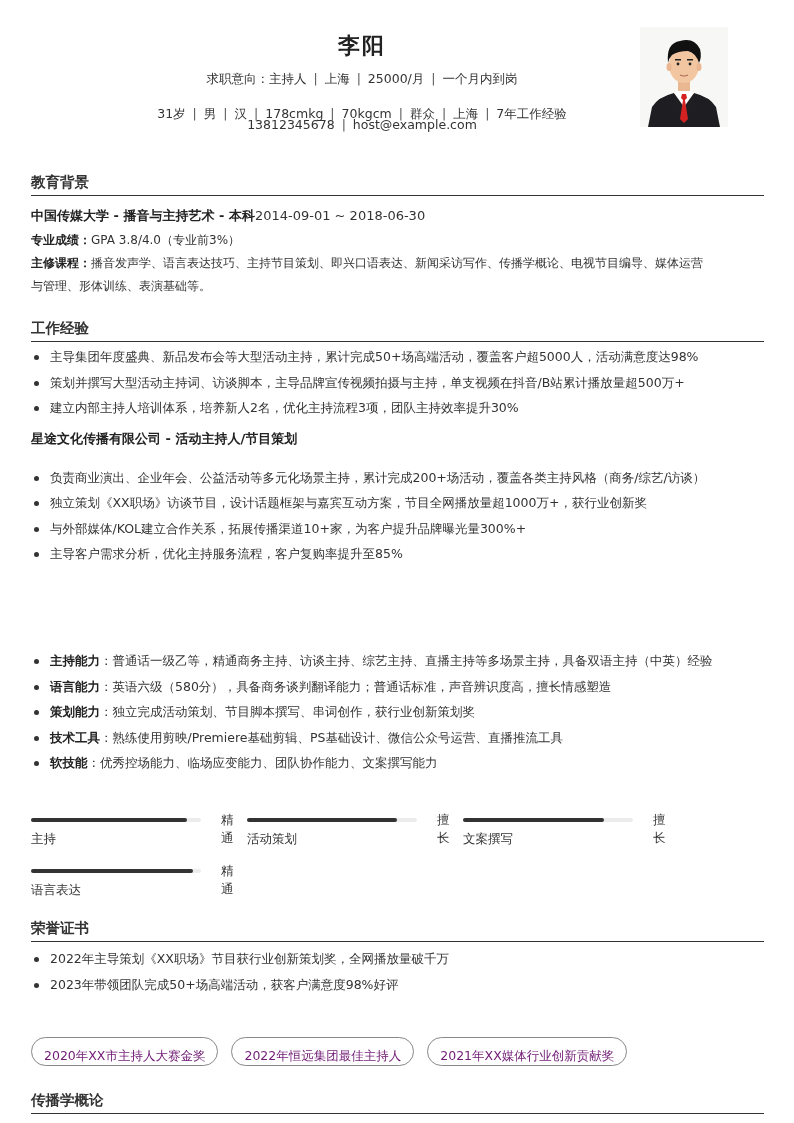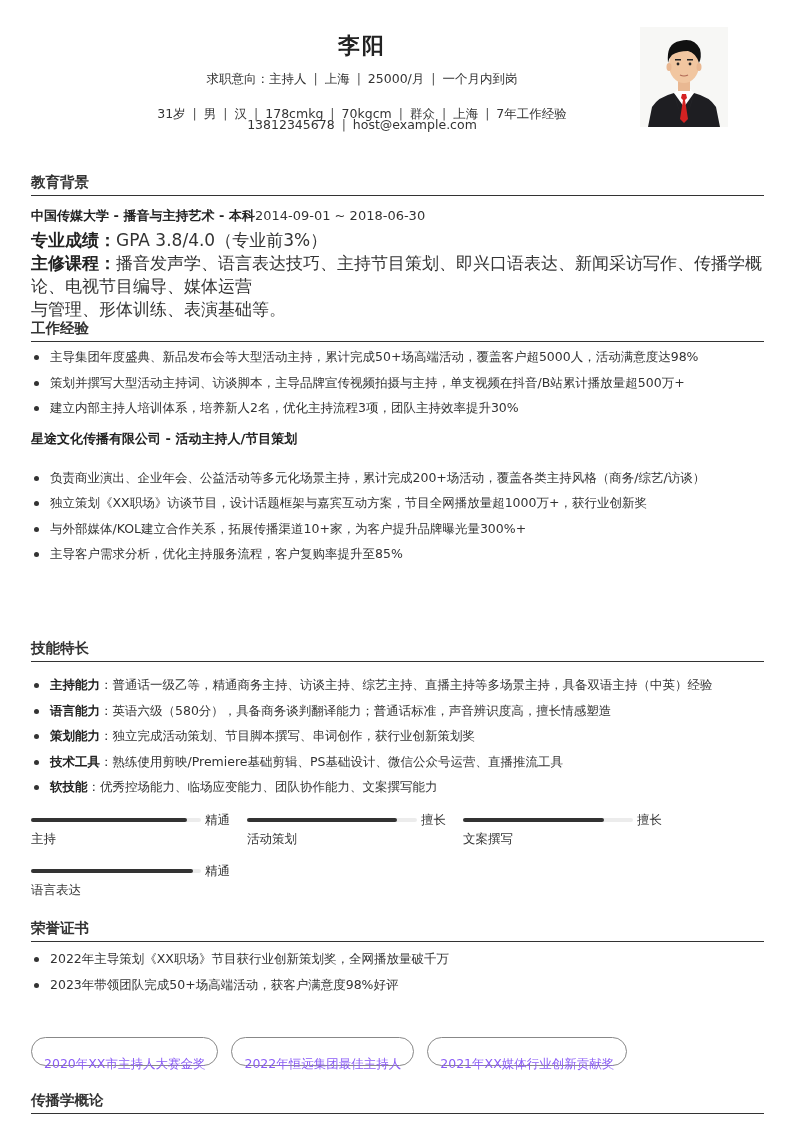--- a/index.html
+++ b/index.html
@@ -15,37 +15,37 @@
     .info-line.l2 { top: 106px; }
     .info-line.l3 { top: 117px; }
     .sep { display: inline-block; margin: 0 7px; color: #555; }
     .photo { position: absolute; left: 609px; top: 27px; width: 88px; height: 100px; background: #fafafa; overflow: hidden; }
 
     
     .section { position: absolute; left: 31px; width: 733px; }
     .section-title { font-size: 14.5px; font-weight: bold; color: #333; height: 24px; line-height: 20px; border-bottom: 1.5px solid #333; }
     .row-head { display: flex; font-weight: bold; font-size: 13px; color: #222; margin-top: 10px; height: 20px; line-height: 20px; }
     .row-head .date { font-weight: normal; color: #333; }
-    .plain-line { line-height: 23px; font-size: 17px; }
+    .plain-line { line-height: 23px; font-size: 12px; }
     .plain-line b { font-weight: bold; color: #222; }
     .bullets { list-style: none; }
     .bullets li { position: relative; padding-left: 19px; line-height: 25.5px; font-size: 12.5px; white-space: nowrap; }
     .bullets li::before { content: ""; position: absolute; left: 3px; top: 11px; width: 5px; height: 5px; border-radius: 50%; background: #333; }
     .bullets li b { font-weight: bold; color: #222; }
 
     
     .skill { position: absolute; width: 205px; }
     .skill .track { position: absolute; left: 0; top: 7px; width: 170px; height: 4px; background: #ececec; border-radius: 2px; }
     .skill .fill { position: absolute; left: 0; top: 0; height: 4px; background: #333; border-radius: 2px; }
-    .skill .level { position: absolute; left: 174px; top: 0; font-size: 12.5px; line-height: 18px; }
+    .skill .level { position: absolute; left: 190px; top: 0; font-size: 12.5px; line-height: 18px; }
     .skill .label { position: absolute; left: 0; top: 19px; font-size: 12.5px; line-height: 18px; white-space: nowrap; }
 
     
     .tags { position: absolute; left: 31px; top: 1037px; display: flex; gap: 13px; }
-    .tag { border: 1px solid #888; border-radius: 15px; height: 29px; line-height: 27px; padding: 12px 12px; font-size: 12.5px; color: #8b5cf6; background: #fff; white-space: nowrap; }
+    .tag { border: 1px solid #888; border-radius: 15px; height: 29px; line-height: 27px; padding: 4px 12px; font-size: 12.5px; color: #701a75; background: #fff; white-space: nowrap; }
   </style>
 </head>
 <body>
 
 <div class="page">
 
   <div class="header">
     <div class="name">李阳</div>
 
     <div class="info-line l1">
@@ -120,21 +120,20 @@
     <div class="row-head" style="margin-top:8px;">星途文化传播有限公司 - 活动主持人/节目策划</div>
     <ul class="bullets" style="margin-top:16px;">
       <li>负责商业演出、企业年会、公益活动等多元化场景主持，累计完成200+场活动，覆盖各类主持风格（商务/综艺/访谈）</li>
       <li>独立策划《XX职场》访谈节目，设计话题框架与嘉宾互动方案，节目全网播放量超1000万+，获行业创新奖</li>
       <li>与外部媒体/KOL建立合作关系，拓展传播渠道10+家，为客户提升品牌曝光量300%+</li>
       <li>主导客户需求分析，优化主持服务流程，客户复购率提升至85%</li>
     </ul>
   </div>
 
   <div class="section" style="top:638px;">
-    <div class="section-title">技能特长</div>
     <ul class="bullets" style="margin-top:10px;">
       <li><b>主持能力</b><span>：普通话一级乙等，精通商务主持、访谈主持、综艺主持、直播主持等多场景主持，具备双语主持（中英）经验</span></li>
       <li><b>语言能力</b><span>：英语六级（580分），具备商务谈判翻译能力；普通话标准，声音辨识度高，擅长情感塑造</span></li>
       <li><b>策划能力</b><span>：独立完成活动策划、节目脚本撰写、串词创作，获行业创新策划奖</span></li>
       <li><b>技术工具</b><span>：熟练使用剪映/Premiere基础剪辑、PS基础设计、微信公众号运营、直播推流工具</span></li>
       <li><b>软技能</b><span>：优秀控场能力、临场应变能力、团队协作能力、文案撰写能力</span></li>
     </ul>
   </div>
 
   <div class="skill" style="left:31px; top:811px;">

